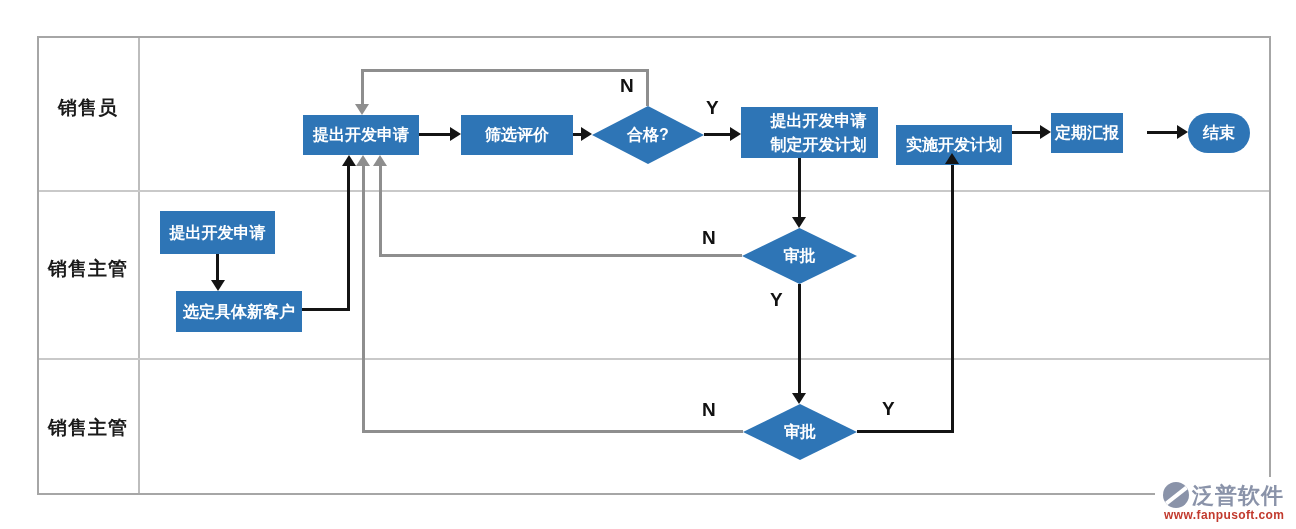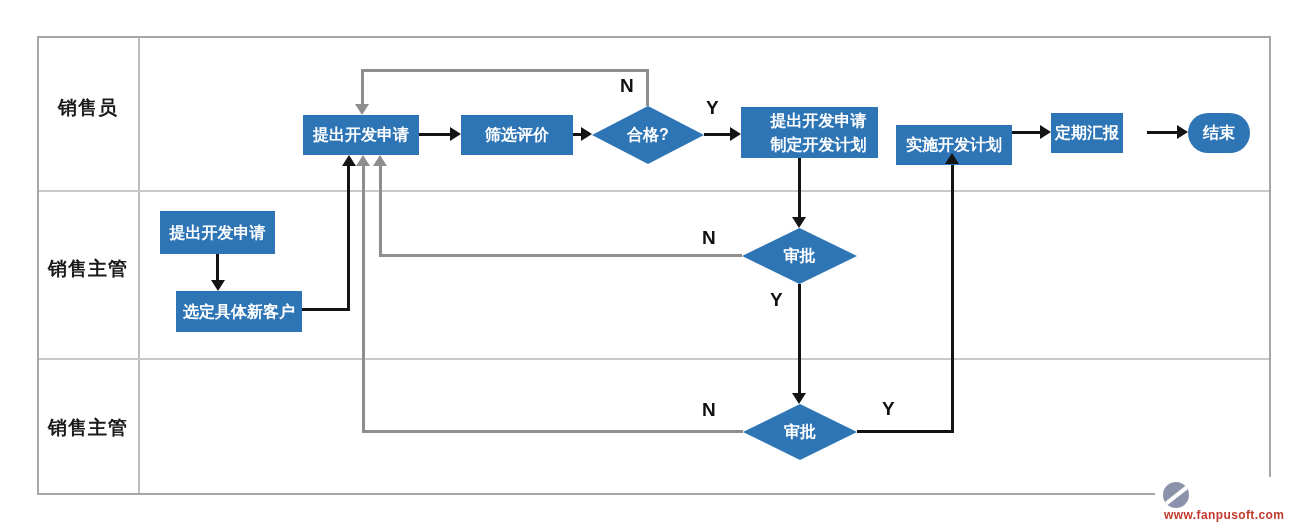--- a/index.html
+++ b/index.html
@@ -134,14 +134,15 @@
 <div class="node stadium" style="left:1188px;top:113px;width:62px;height:40px;">结束</div>
 <div class="node" style="left:160px;top:211px;width:115px;height:43px;">提出开发申请</div>
 <div class="node" style="left:154px;top:291px;width:126px;height:41px;margin-left:22px;">选定具体新客户</div>
 <div class="node diamond" style="left:742px;top:228px;width:115px;height:56px;">审批</div>
 <div class="node diamond" style="left:743px;top:404px;width:114px;height:56px;">审批</div>
 
 <div class="logo">
   <div class="logo-circle">
     <div class="logo-slash"></div>
   </div>
+  <div class="logo-name">泛普软件</div>
   <div class="logo-url">www.fanpusoft.com</div>
 </div>
 
 </body></html>

